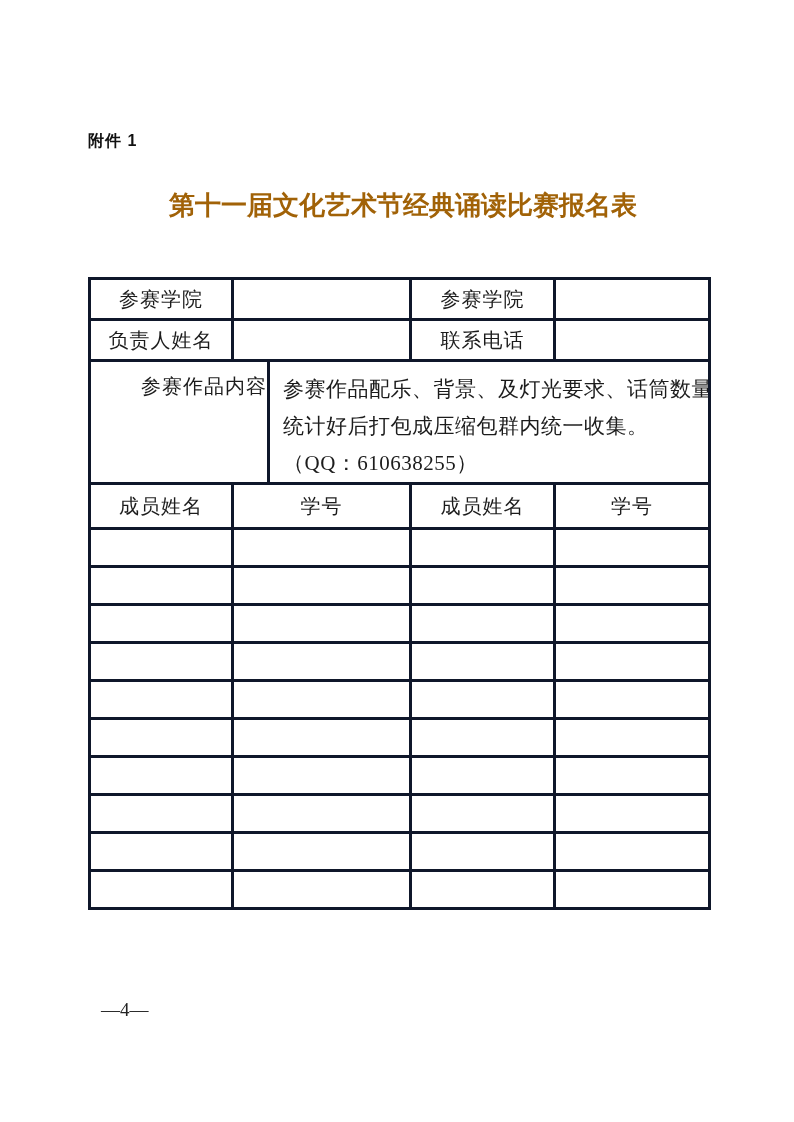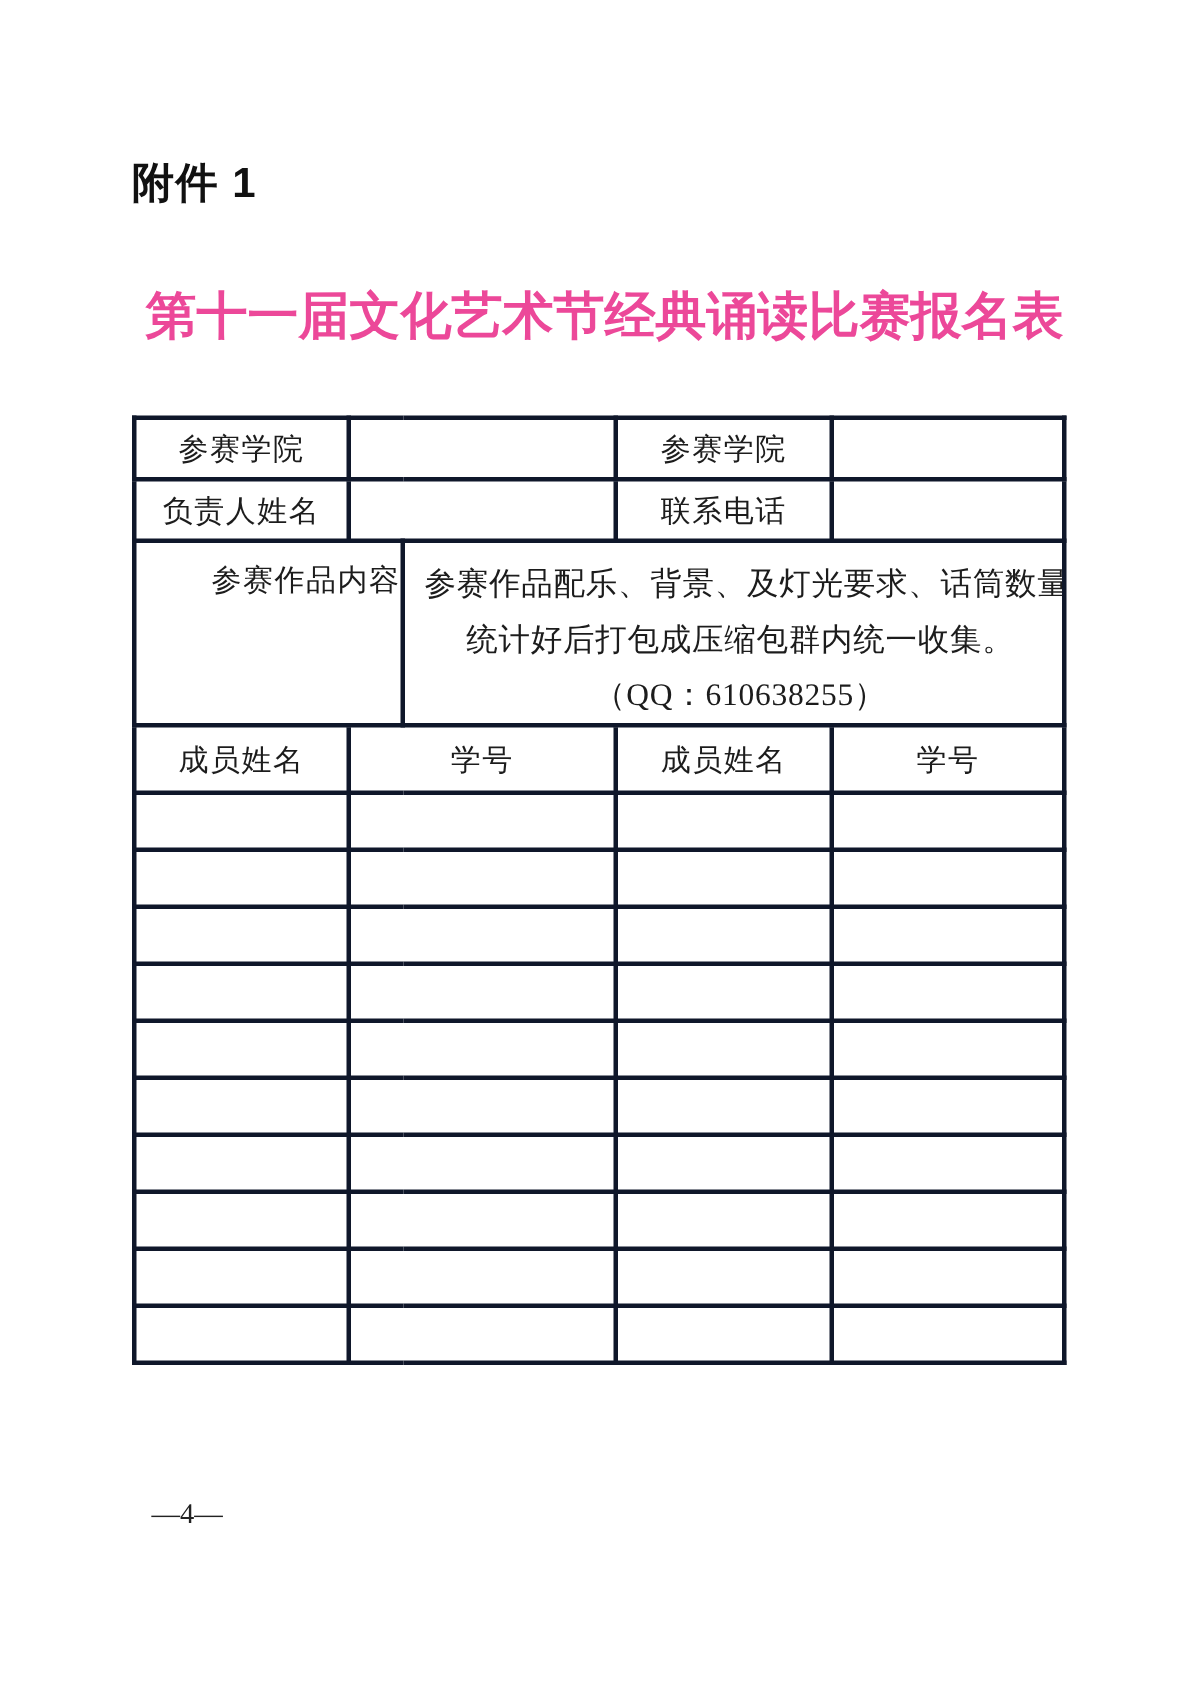--- a/index.html
+++ b/index.html
@@ -11,36 +11,36 @@
     position: relative;
     overflow: hidden;
   }
   .sheet {
     position: absolute; left: 0; top: 0;
     width: 794px; height: 1122px;
     background: #ffffff;
   }
   .attachment {
     position: absolute;
-    left: 88px; top: 103px;
+    left: 88px; top: 131px;
     font-family: "Liberation Sans", sans-serif;
     font-weight: 700;
-    font-size: 28px;
+    font-size: 16px;
     letter-spacing: 1px;
     color: #111111;
   }
   .form-title {
     position: absolute;
     left: 0; right: 0; top: 188px;
     text-align: center;
     font-family: "Liberation Serif", serif;
     font-weight: 700;
-    font-size: 34px;
+    font-size: 26px;
     letter-spacing: 0px;
-    color: #ec4899;
+    color: #a16207;
     white-space: nowrap;
     margin-left: 12px;
   }
   table.reg-table {
     position: absolute;
     left: 88px; top: 277px;
     width: 620px;
     border-collapse: collapse;
     table-layout: fixed;
     border: 2px solid #4a4a4a;
@@ -53,21 +53,21 @@
     padding: 0;
     overflow: hidden;
   }
   td.label-cell { letter-spacing: 1px; }
   tr.info-row td { height: 41px; }
   tr.member-header-row td { height: 45px; }
   tr.member-row td { height: 38px; }
   tr.content-row td {
     height: 118px;
     vertical-align: top;
-    text-align: center;
+    text-align: left;
   }
   tr.content-row td.label-cell {
     text-align: right;
     padding-top: 11px;
   }
   tr.content-row td.content-cell {
     padding: 9px 4px 0 13px;
     font-size: 21px;
   }
   .content-line {

